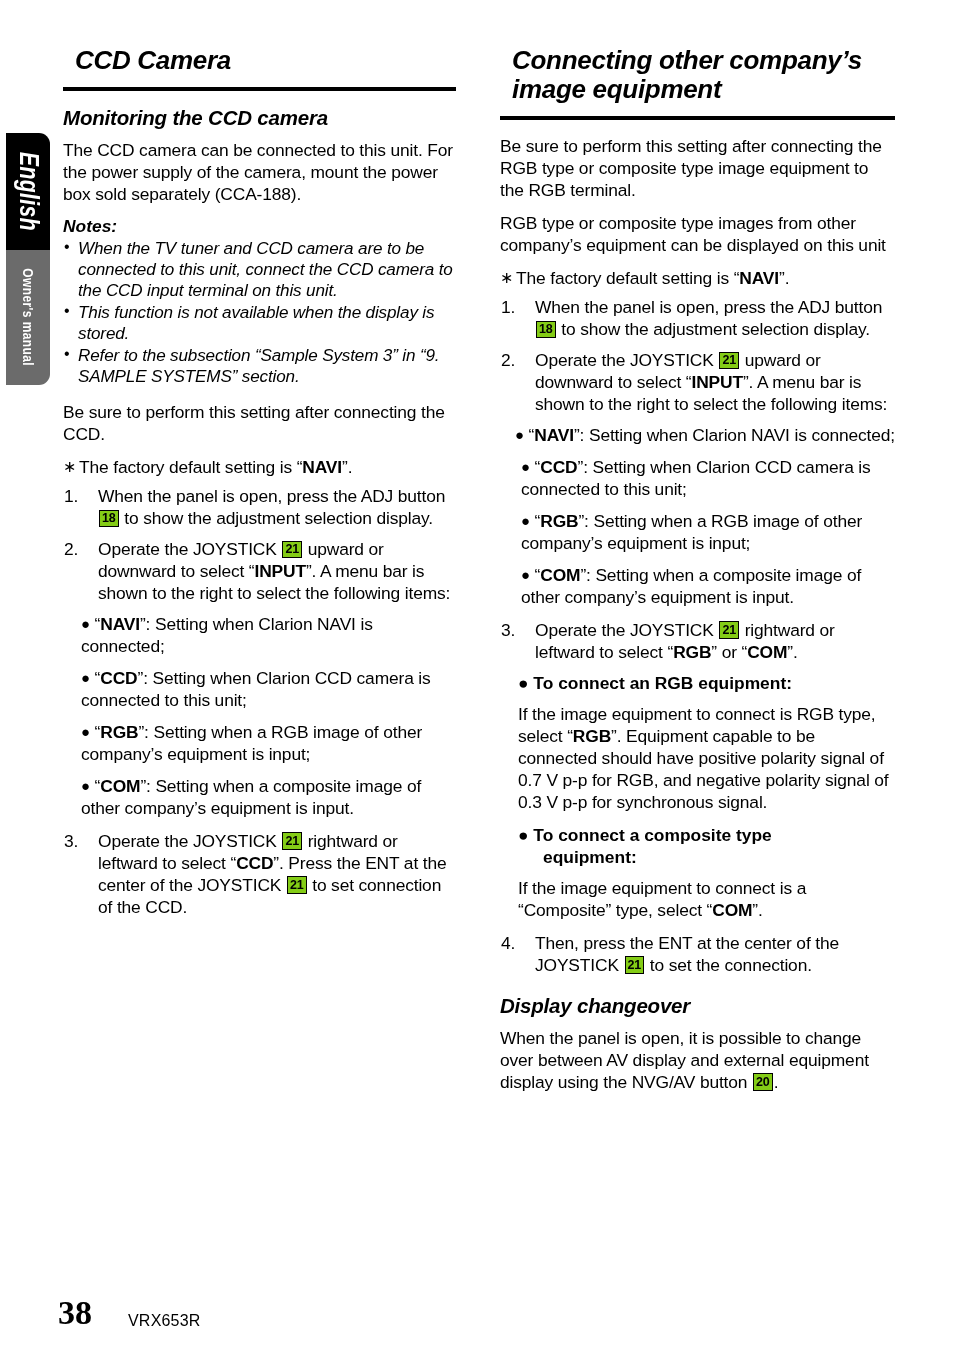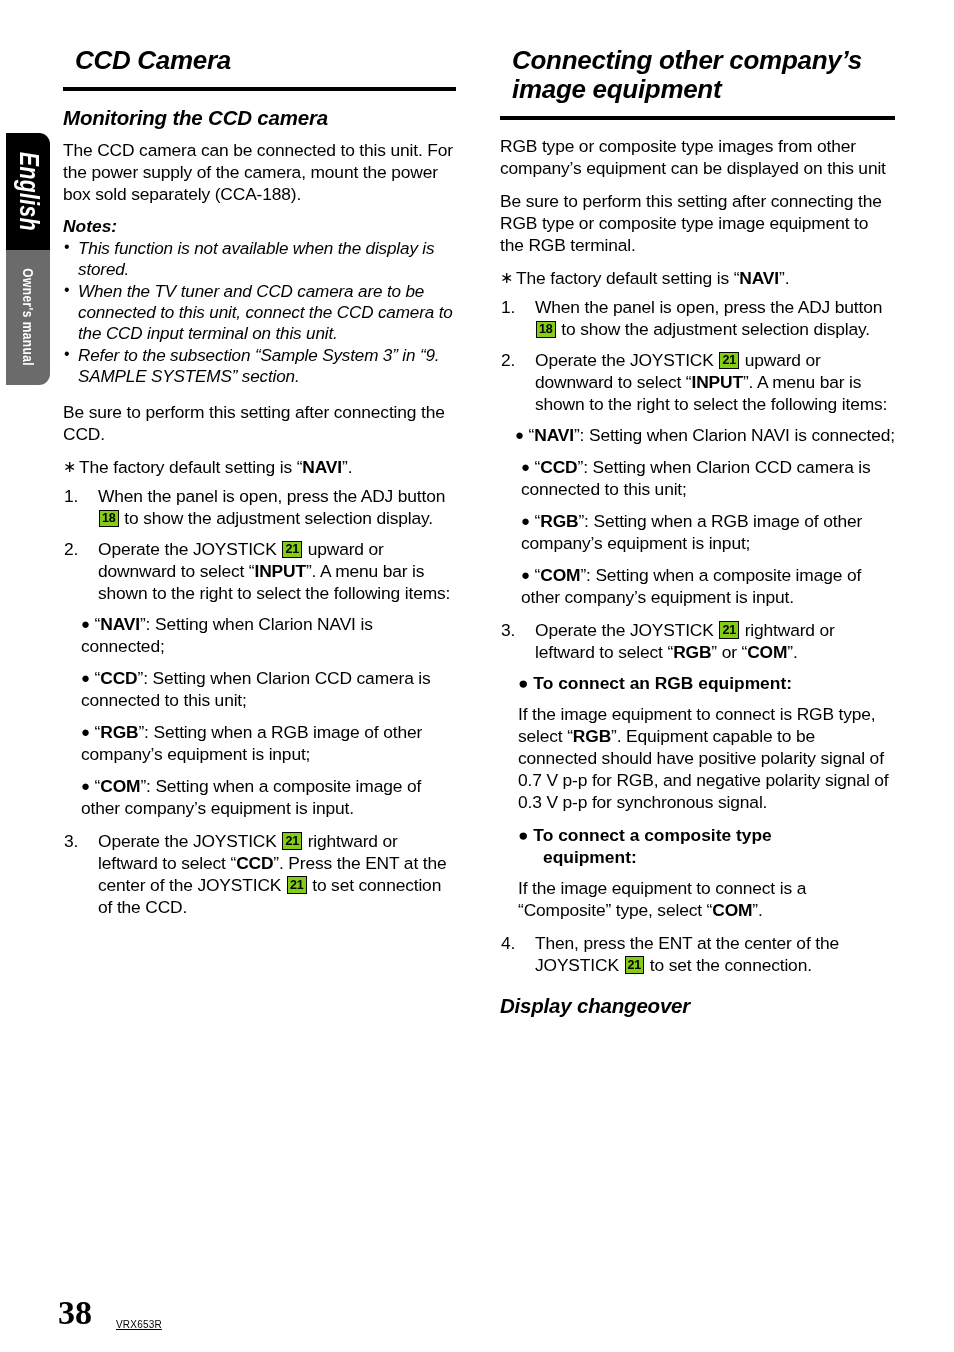--- a/index.html
+++ b/index.html
@@ -244,24 +244,23 @@
     display: flex;
     align-items: flex-end;
   }
   #page-number {
     font-family: "Liberation Serif", serif;
     font-weight: bold;
     font-size: 34px;
     line-height: 1;
   }
   #doc-model {
-    margin-left: 24px;
-    font-size: 10px;
+    margin-left: 36px;
+    font-size: 16px;
     letter-spacing: 0.2px;
-    text-decoration: underline;
   }
 </style>
 </head>
 <body>
 
 <div id="side-tab">
   <div class="tab-seg" id="tab-lang">
     <span class="tab-text">English</span>
   </div>
   <div class="tab-seg" id="tab-manual">
@@ -273,22 +272,22 @@
 
   <h1 class="doc-h1">CCD Camera</h1>
   <div class="rule"></div>
 
   <h2 class="doc-h2">Monitoring the CCD camera</h2>
 
   <p class="body">The CCD camera can be connected to this unit. For the power supply of the camera, mount the power box sold separately (CCA-188).</p>
 
   <p class="notes-label">Notes:</p>
   <ul class="notes">
+    <li>When the TV tuner and CCD camera are to be connected to this unit, connect the CCD camera to the CCD input terminal on this unit.</li>
     <li>This function is not available when the display is stored.</li>
-    <li>When the TV tuner and CCD camera are to be connected to this unit, connect the CCD camera to the CCD input terminal on this unit.</li>
     <li><span>Refer to the subsection “</span><span class="bi">Sample System 3</span><span>” in “</span><span class="bi">9. SAMPLE SYSTEMS</span><span>” section.</span></li>
   </ul>
 
 
   <p class="body">Be sure to perform this setting after connecting the CCD.</p>
 
   <p class="ast-note"><span>The factory default setting is “</span><span class="b">NAVI</span><span>”.</span></p>
 
   <ol class="steps">
     <li class="step">
@@ -313,22 +312,22 @@
     </li>
   </ol>
 
 </div>
 
 <div class="column" id="col-right">
 
   <h1 class="doc-h1">Connecting other company’s image equipment</h1>
   <div class="rule"></div>
 
+  <p class="body">Be sure to perform this setting after connecting the RGB type or composite type image equipment to the RGB terminal.</p>
   <p class="body">RGB type or composite type images from other company’s equipment can be displayed on this unit</p>
-  <p class="body">Be sure to perform this setting after connecting the RGB type or composite type image equipment to the RGB terminal.</p>
 
   <p class="ast-note"><span>The factory default setting is “</span><span class="b">NAVI</span><span>”.</span></p>
 
   <ol class="steps">
     <li class="step">
       <span class="num">1.</span><span>When the panel is open, press the ADJ button </span><span class="keybox">18</span><span> to show the adjustment selection display.</span>
     </li>
     <li class="step">
       <span class="num">2.</span><span>Operate the JOYSTICK </span><span class="keybox">21</span><span> upward or downward to select “</span><span class="b">INPUT</span><span>”. A menu bar is shown to the right to select the following items:</span>
     </li>
@@ -358,19 +357,20 @@
 
 
   <ol class="steps">
     <li class="step">
       <span class="num">4.</span><span>Then, press the ENT at the center of the JOYSTICK </span><span class="keybox">21</span><span> to set the connection.</span>
     </li>
   </ol>
 
   <h2 class="doc-h2" style="margin-top:18px;">Display changeover</h2>
 
+  <p class="body"><span>When the panel is open, it is possible to change over between AV display and external equipment display using the NVG/AV button </span><span class="keybox">20</span><span>.</span></p>
 
 </div>
 
 <div id="footer">
   <span id="page-number">38</span>
   <span id="doc-model">VRX653R</span>
 </div>
 
 </body></html>

